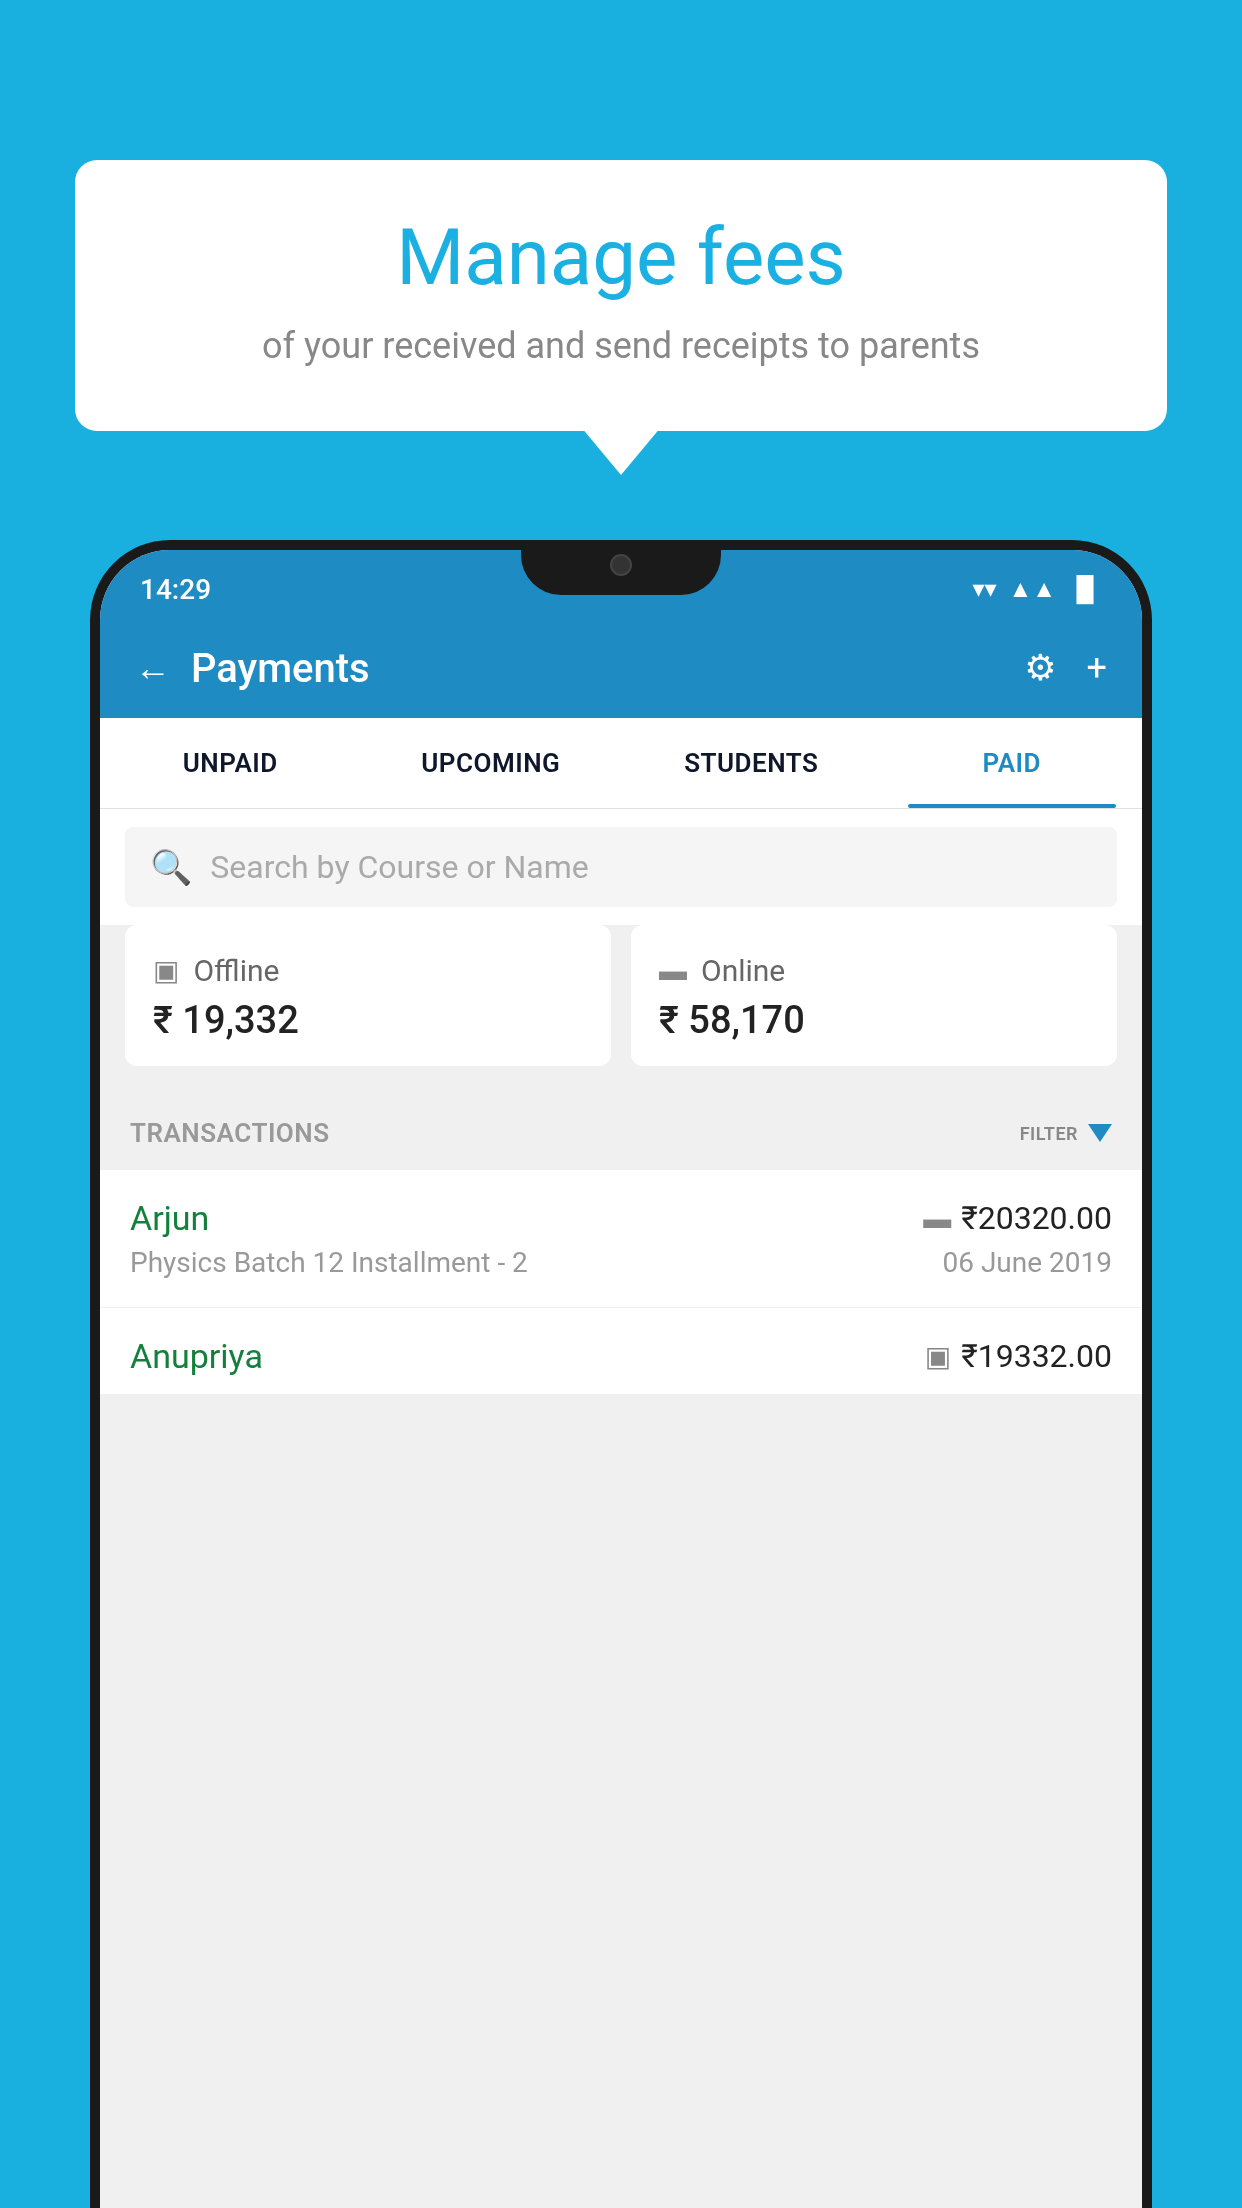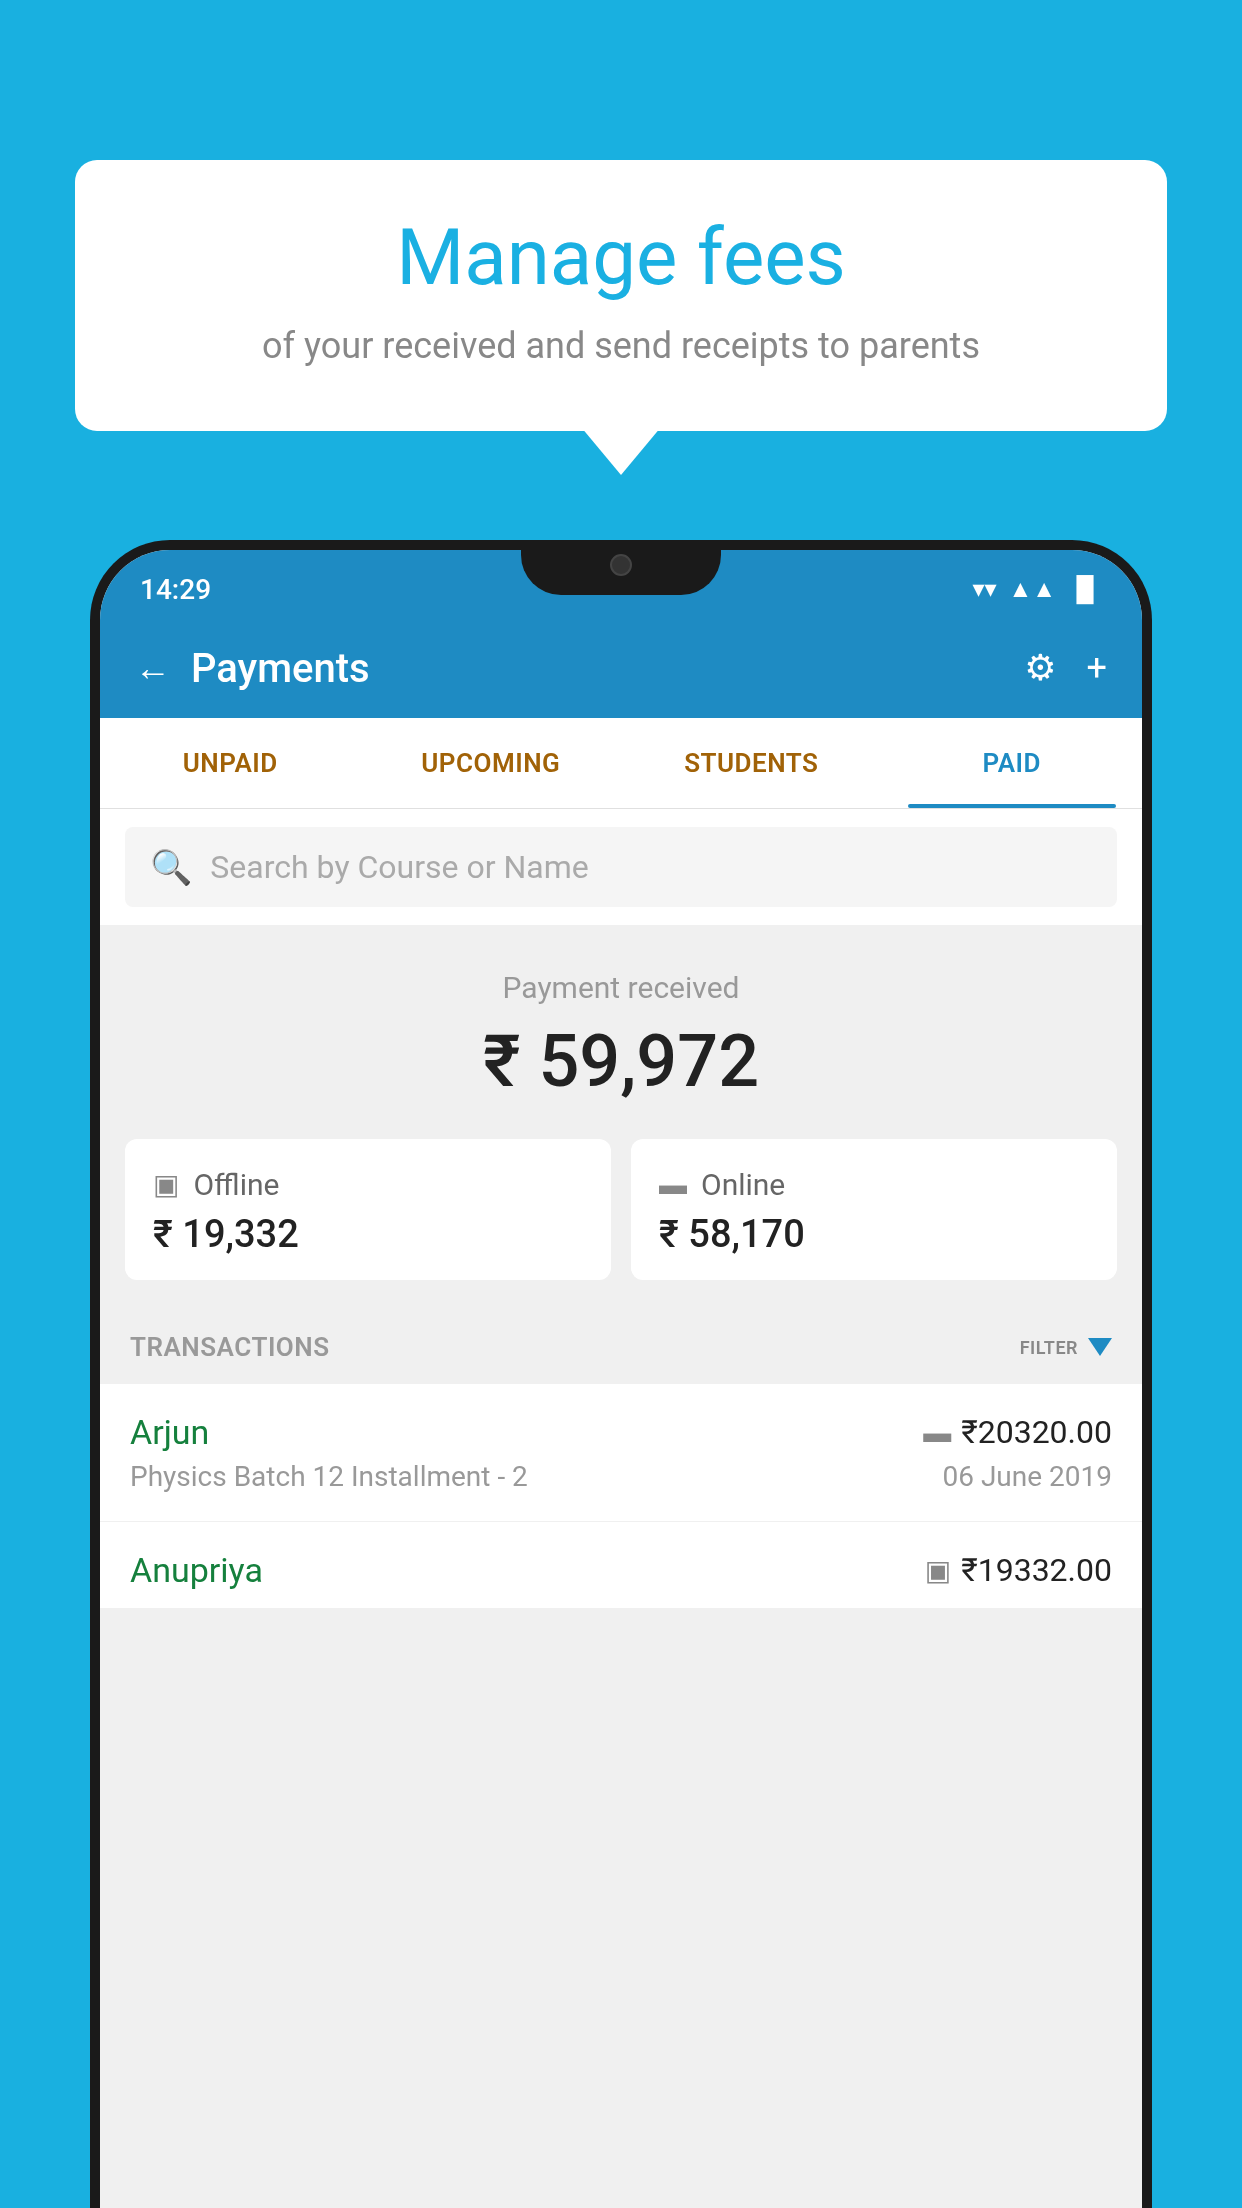--- a/index.html
+++ b/index.html
@@ -164,21 +164,21 @@
       background: #ffffff;
       display: flex;
       border-bottom: 1px solid #e0e0e0;
     }
     .tab {
       flex: 1;
       text-align: center;
       padding: 30px 10px;
       font-size: 26px;
       font-weight: 600;
-      color: #a16207;
+      color: #0f172a;
       letter-spacing: 0.5px;
       cursor: pointer;
       position: relative;
     }
     .tab.active {
       color: #1e8bc3;
     }
     .tab.active::after {
       content: '';
       position: absolute;
@@ -390,24 +390,20 @@
       <div class="tab active">PAID</div>
     </div>
 
     <div class="search-bar-wrapper">
       <div class="search-bar">
         <span class="search-icon-span">🔍</span>
         <span class="search-placeholder">Search by Course or Name</span>
       </div>
     </div>
 
-    <div class="payment-received-section">
-      <div class="payment-received-label">Payment received</div>
-      <div class="payment-received-amount">₹ 59,972</div>
-    </div>
 
     <div class="payment-cards">
       <div class="payment-card">
         <div class="payment-card-header">
           <span class="payment-card-icon">▣</span>
           <span class="payment-card-label">Offline</span>
         </div>
         <div class="payment-card-amount">₹ 19,332</div>
       </div>
       <div class="payment-card">

